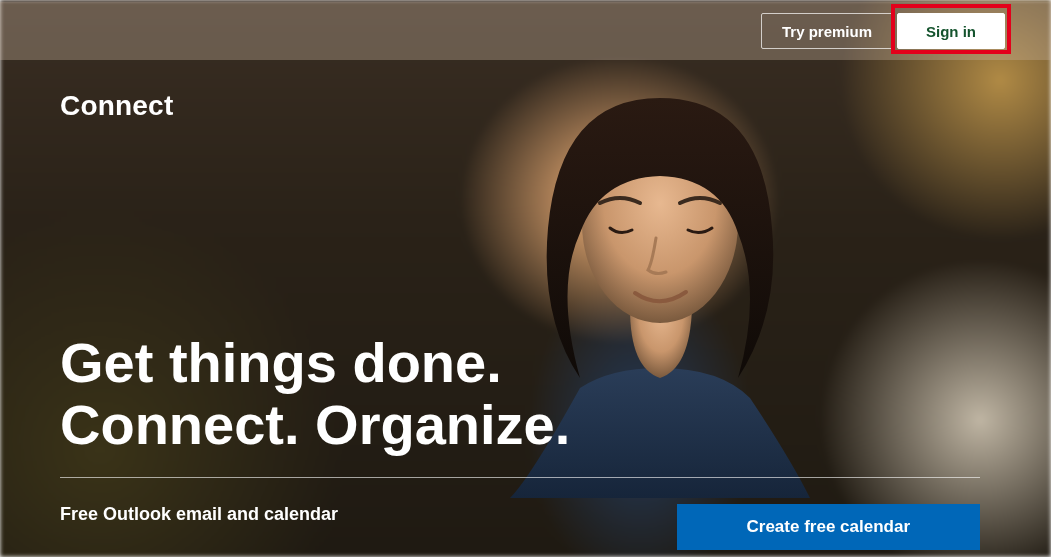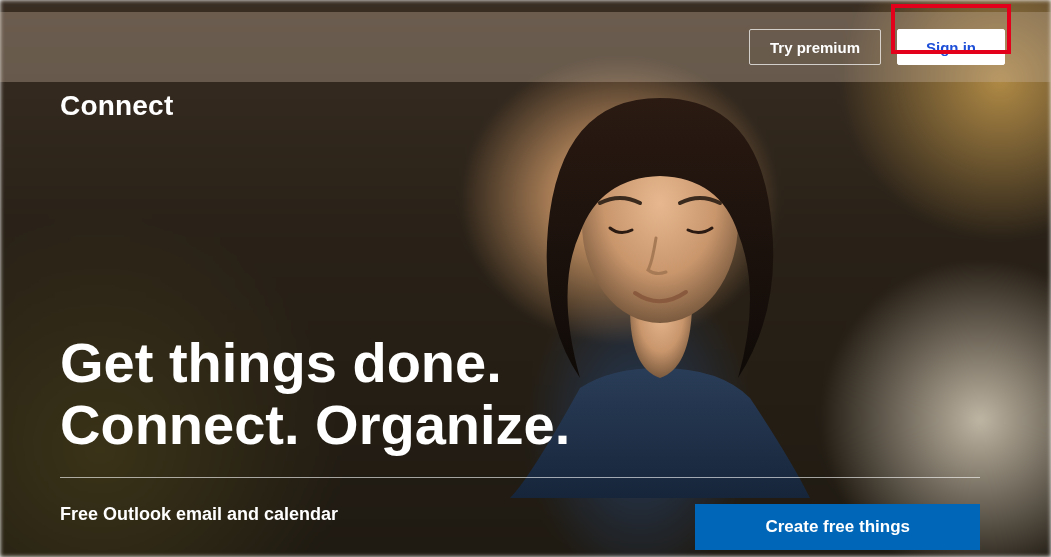--- a/index.html
+++ b/index.html
@@ -27,29 +27,29 @@
       position: absolute;
       top: 58px;
       left: 470px;
       width: 380px;
       height: 440px;
       z-index: 1;
       pointer-events: none;
     }
     .header-bar {
       position: absolute;
-      top: 12px; left: 0; right: 0;
-      height: 70px;
+      top: 2px; left: 0; right: 0;
+      height: 58px;
       background: rgba(200,180,160,0.35);
       z-index: 5;
       display: flex;
       justify-content: flex-end;
       align-items: center;
       padding-right: 46px;
-      gap: 16px;
+      gap: 4px;
     }
     .btn {
       height: 36px;
       padding: 0 20px;
       font-size: 15px;
       font-weight: 600;
       border-radius: 2px;
       display: inline-flex;
       align-items: center;
       justify-content: center;
@@ -57,21 +57,21 @@
       font-family: inherit;
     }
     .btn-try {
       background: transparent;
       border: 1px solid rgba(255,255,255,0.7);
       color: #fff;
     }
     .btn-signin {
       background: #fff;
       border: 1px solid #fff;
-      color: #1d4ed8;
+      color: #14532d;
       padding: 0 28px;
     }
     .highlight-box {
       position: absolute;
       border: 4px solid #e3001b;
       width: 120px;
       height: 50px;
       top: 4px;
       right: 40px;
       z-index: 6;
@@ -166,15 +166,15 @@
 
 <div class="content">
   <div class="brand">Connect</div>
   <div class="headline">
     <div>Get things done.</div>
     <div>Connect. Organize.</div>
   </div>
   <div class="divider"></div>
   <div class="subrow">
     <div class="subtext">Free Outlook email and calendar</div>
-    <button class="btn-create">Create free things</button>
+    <button class="btn-create">Create free calendar</button>
   </div>
 </div>
 
 </body></html>

